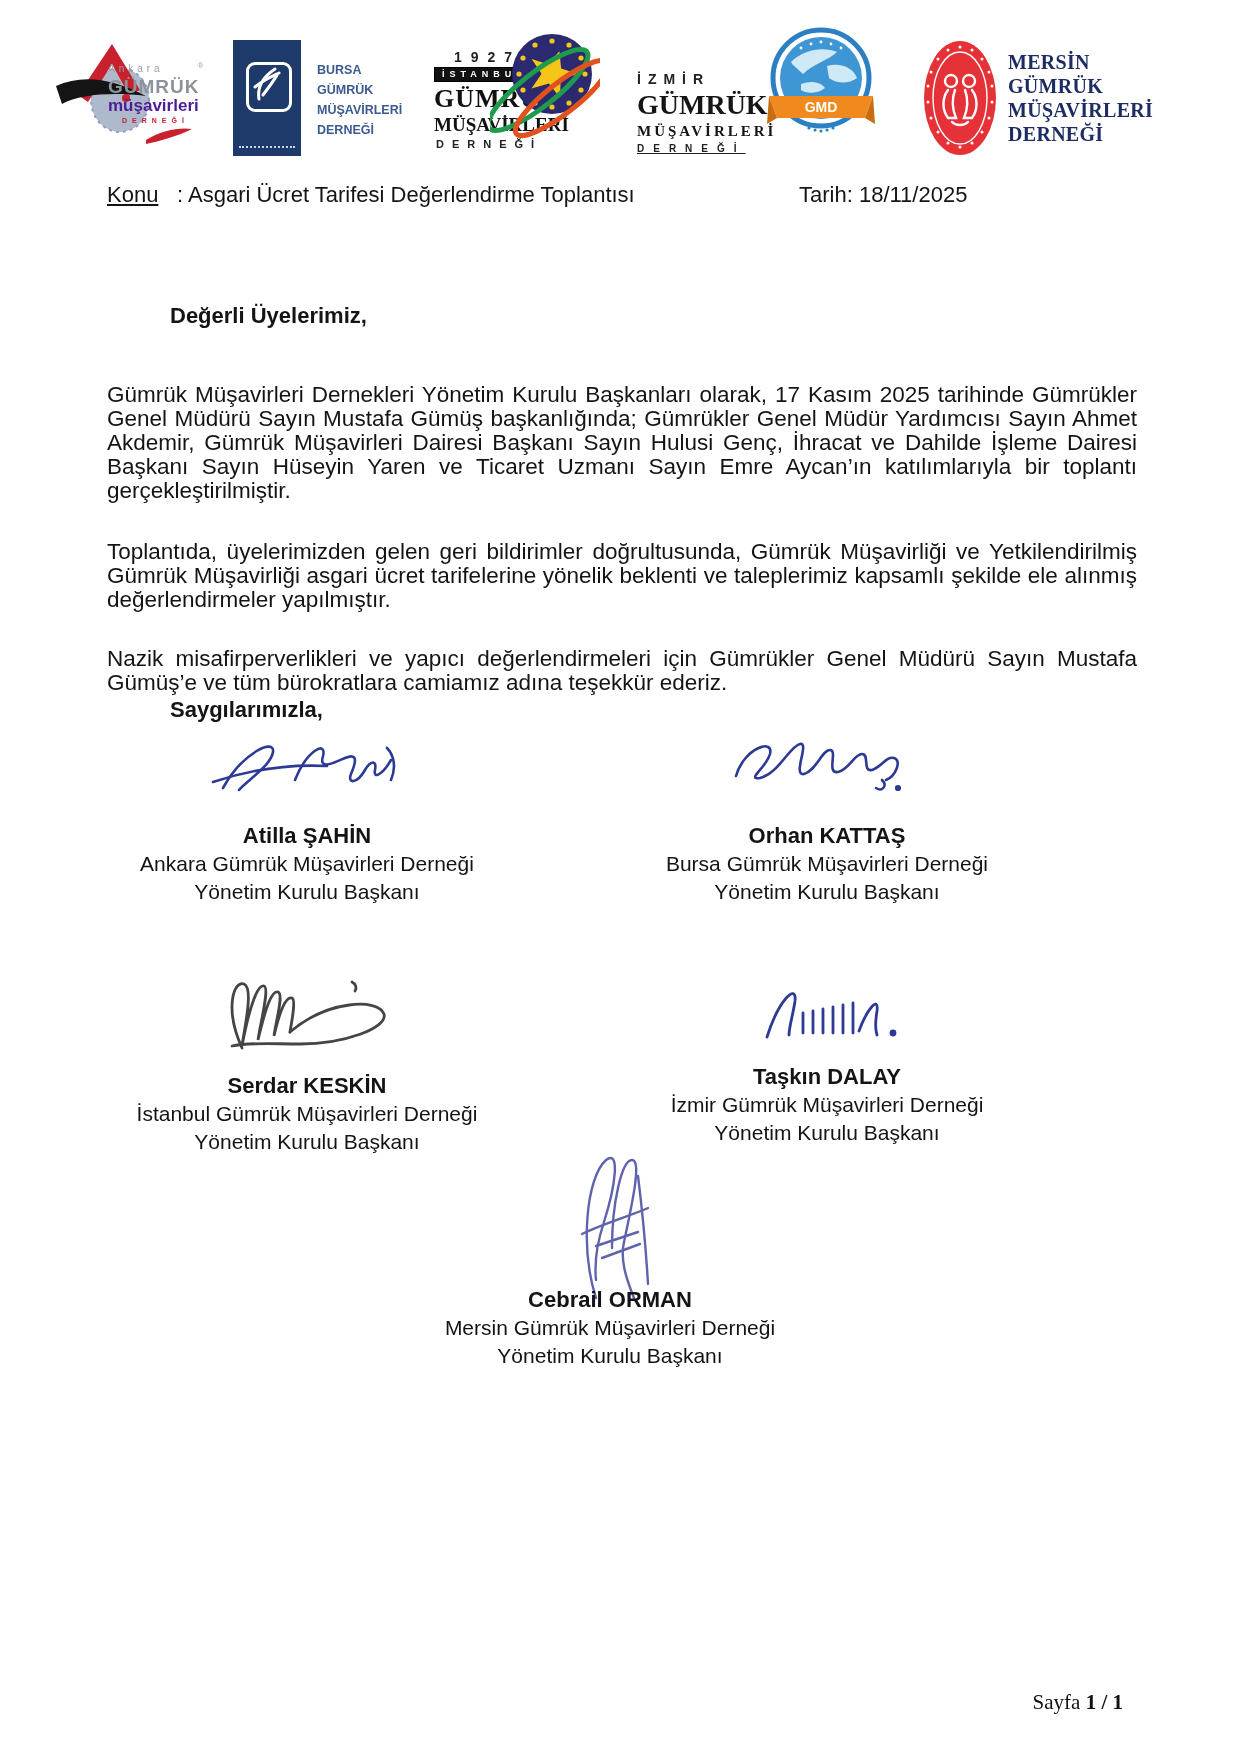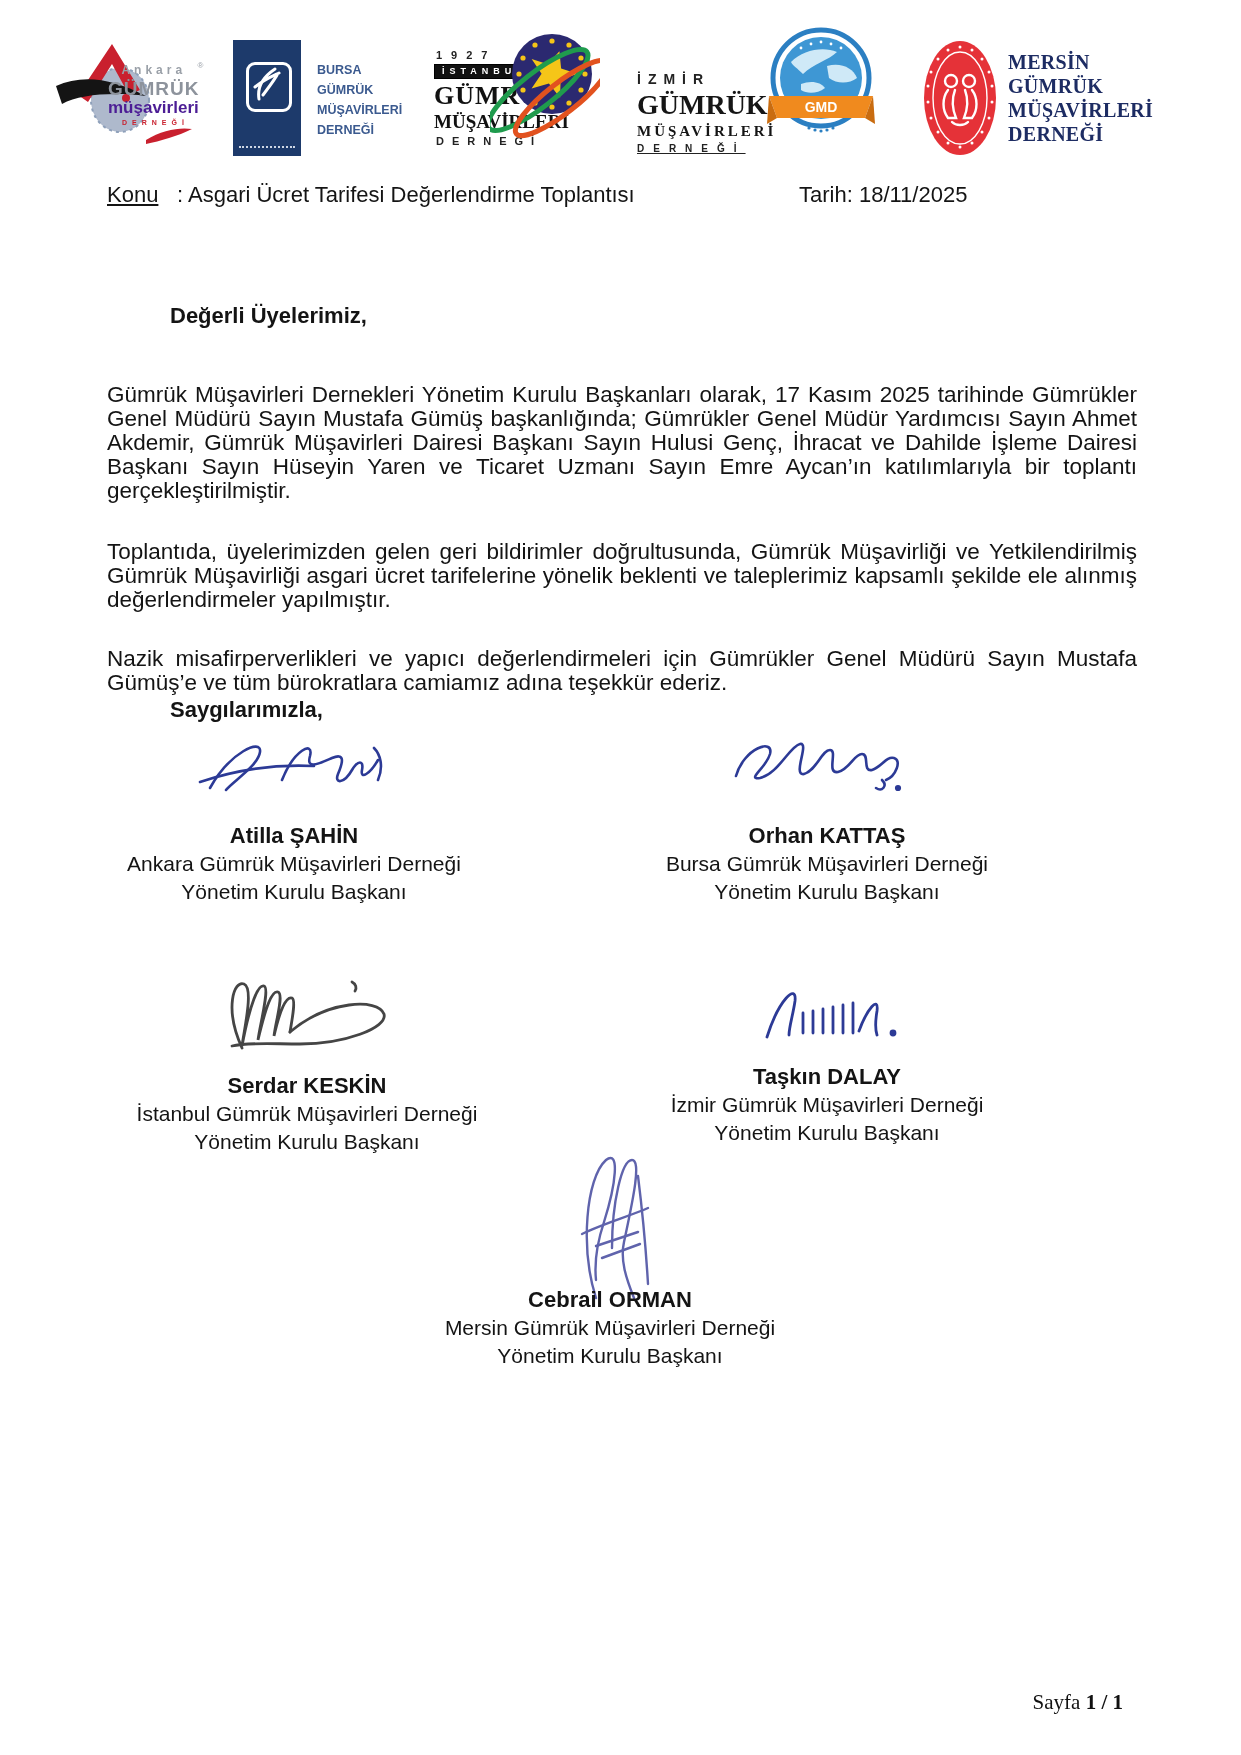--- a/index.html
+++ b/index.html
@@ -11,36 +11,36 @@
     font-family:"Liberation Sans", sans-serif;
     color:#141414;
     overflow:hidden;
   }
   
   .logo{position:absolute;}
   
   .ankara{left:50px;top:36px;width:152px;height:120px;}
   .ankara svg{position:absolute;left:0;top:0;}
   .ankara .txt{position:absolute;left:58px;top:28px;line-height:1;}
-  .ankara .city{font-size:12px;letter-spacing:4px;color:#9aa0a8;font-weight:bold;text-align:center;}
+  .ankara .city{font-size:10px;letter-spacing:4px;color:#9aa0a8;font-weight:normal;}
   .ankara .reg{font-size:8px;color:#9aa0a8;position:absolute;right:-4px;top:-2px;}
   .ankara .l1{font-size:19px;font-weight:bold;color:#8d939c;letter-spacing:1px;margin-top:3px;}
   .ankara .l2{font-size:17px;font-weight:bold;color:#4c1d95;margin-top:1px;}
   .ankara .l3{font-size:7px;letter-spacing:5px;color:#c9202e;font-weight:bold;margin-top:3px;margin-left:14px;}
   
   .bursa{left:233px;top:40px;width:140px;height:118px;display:flex;}
   .bursa .box{width:68px;height:116px;background:#1d3a6b;position:relative;flex:0 0 auto;}
   .bursa .emblem{position:absolute;left:13px;top:22px;width:40px;height:44px;border:3px solid #fff;border-radius:9px;}
   .bursa .emblem svg{position:absolute;left:0;top:0;}
   .bursa .smallprint{position:absolute;left:6px;bottom:8px;width:56px;border-bottom:2px dotted #cdd6e4;}
   .bursa .txt{margin-left:16px;padding-top:20px;color:#3b5a8f;font-weight:bold;font-size:12.5px;line-height:20px;}
   
   .istanbul{left:428px;top:28px;width:168px;height:134px;}
   .istanbul .stack{position:absolute;left:6px;top:22px;line-height:1;z-index:1;}
-  .istanbul .year{font-size:11px;letter-spacing:9px;color:#222;font-weight:bold;margin-left:2px;}
+  .istanbul .year{font-size:14px;letter-spacing:9px;color:#222;font-weight:bold;margin-left:20px;}
   .istanbul .citybar{display:inline-block;margin-top:3px;background:#111;color:#fff;font-size:9px;font-weight:bold;letter-spacing:5px;padding:2px 5px 2px 7px;border:1px solid #000;}
   .istanbul .l1{font-family:"Liberation Serif",serif;font-weight:bold;font-size:26px;color:#111;margin-top:4px;letter-spacing:1px;}
   .istanbul .l2{font-family:"Liberation Serif",serif;font-weight:bold;font-size:19px;color:#111;margin-top:3px;}
   .istanbul .l3{font-size:11px;letter-spacing:8px;color:#222;font-weight:bold;margin-top:5px;margin-left:2px;}
   .istanbul svg{position:absolute;right:-4px;top:0;z-index:2;}
   
   .izmir{left:633px;top:32px;width:244px;height:130px;}
   .izmir .stack{position:absolute;left:4px;top:40px;line-height:1;z-index:1;}
   .izmir .city{font-size:14px;font-weight:bold;letter-spacing:7px;color:#222;}
   .izmir .l1{font-family:"Liberation Serif",serif;font-weight:bold;font-size:28px;color:#151515;margin-top:5px;}
@@ -61,21 +61,21 @@
   .para{position:absolute;left:107px;width:1030px;font-size:22.5px;line-height:24px;text-align:justify;}
   .p1{top:360px;}
   .p2{top:517px;}
   .p3{top:624px;}
   .closing{position:absolute;left:170px;top:697px;font-size:22px;font-weight:bold;}
   
   .sigcol{position:absolute;width:420px;text-align:center;}
   .sig-img{display:block;margin:0 auto;}
   .sig-name{font-size:22px;font-weight:bold;line-height:28px;}
   .sig-org,.sig-title{font-size:21px;line-height:28px;}
-  .c-atilla{left:84px;top:730px;text-align:center;}
+  .c-atilla{left:97px;top:730px;text-align:center;}
   .c-orhan{left:617px;top:730px;}
   .c-serdar{left:97px;top:968px;}
   .c-taskin{left:617px;top:975px;}
   .c-cebrail{left:400px;top:1148px;}
   .c-atilla .sig-img,.c-orhan .sig-img{margin-bottom:14px;}
   .c-serdar .sig-img{margin-bottom:8px;}
   .c-taskin .sig-img{margin-bottom:16px;}
   .c-cebrail .sig-img{margin-bottom:-20px;}
   
   .footer{position:absolute;top:1690px;right:118px;font-family:"Liberation Serif",serif;font-size:21px;color:#111;}

